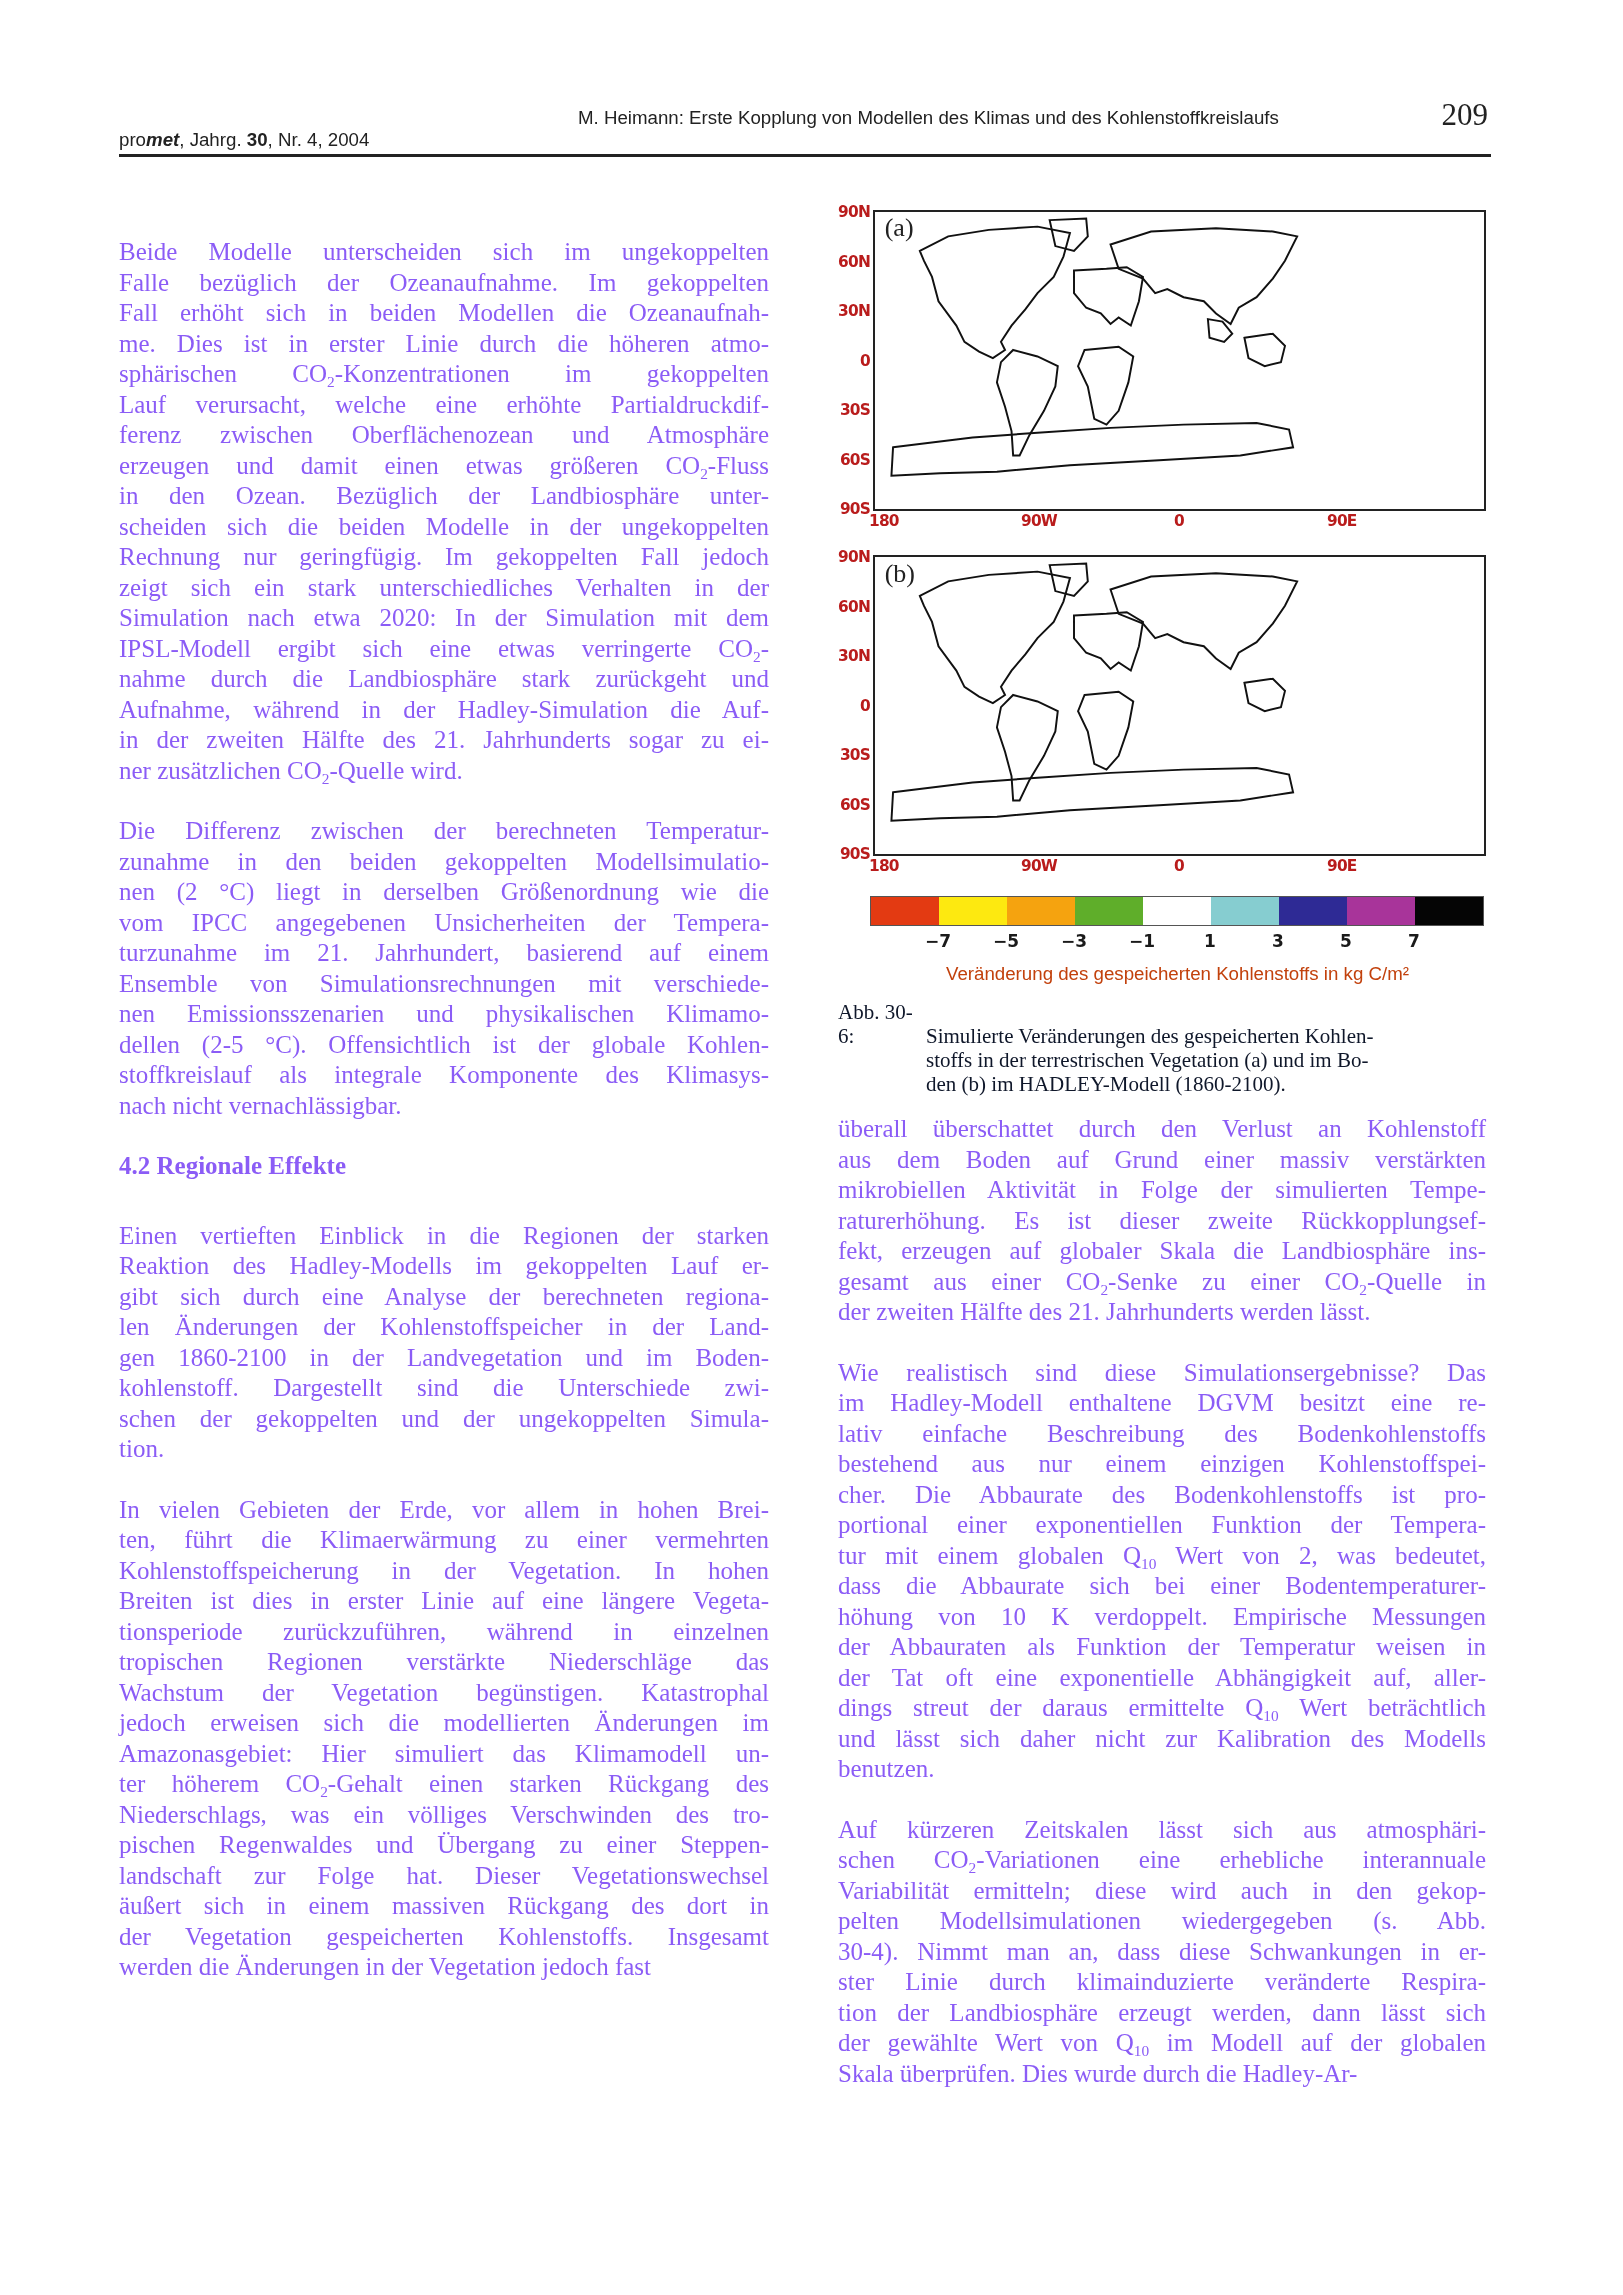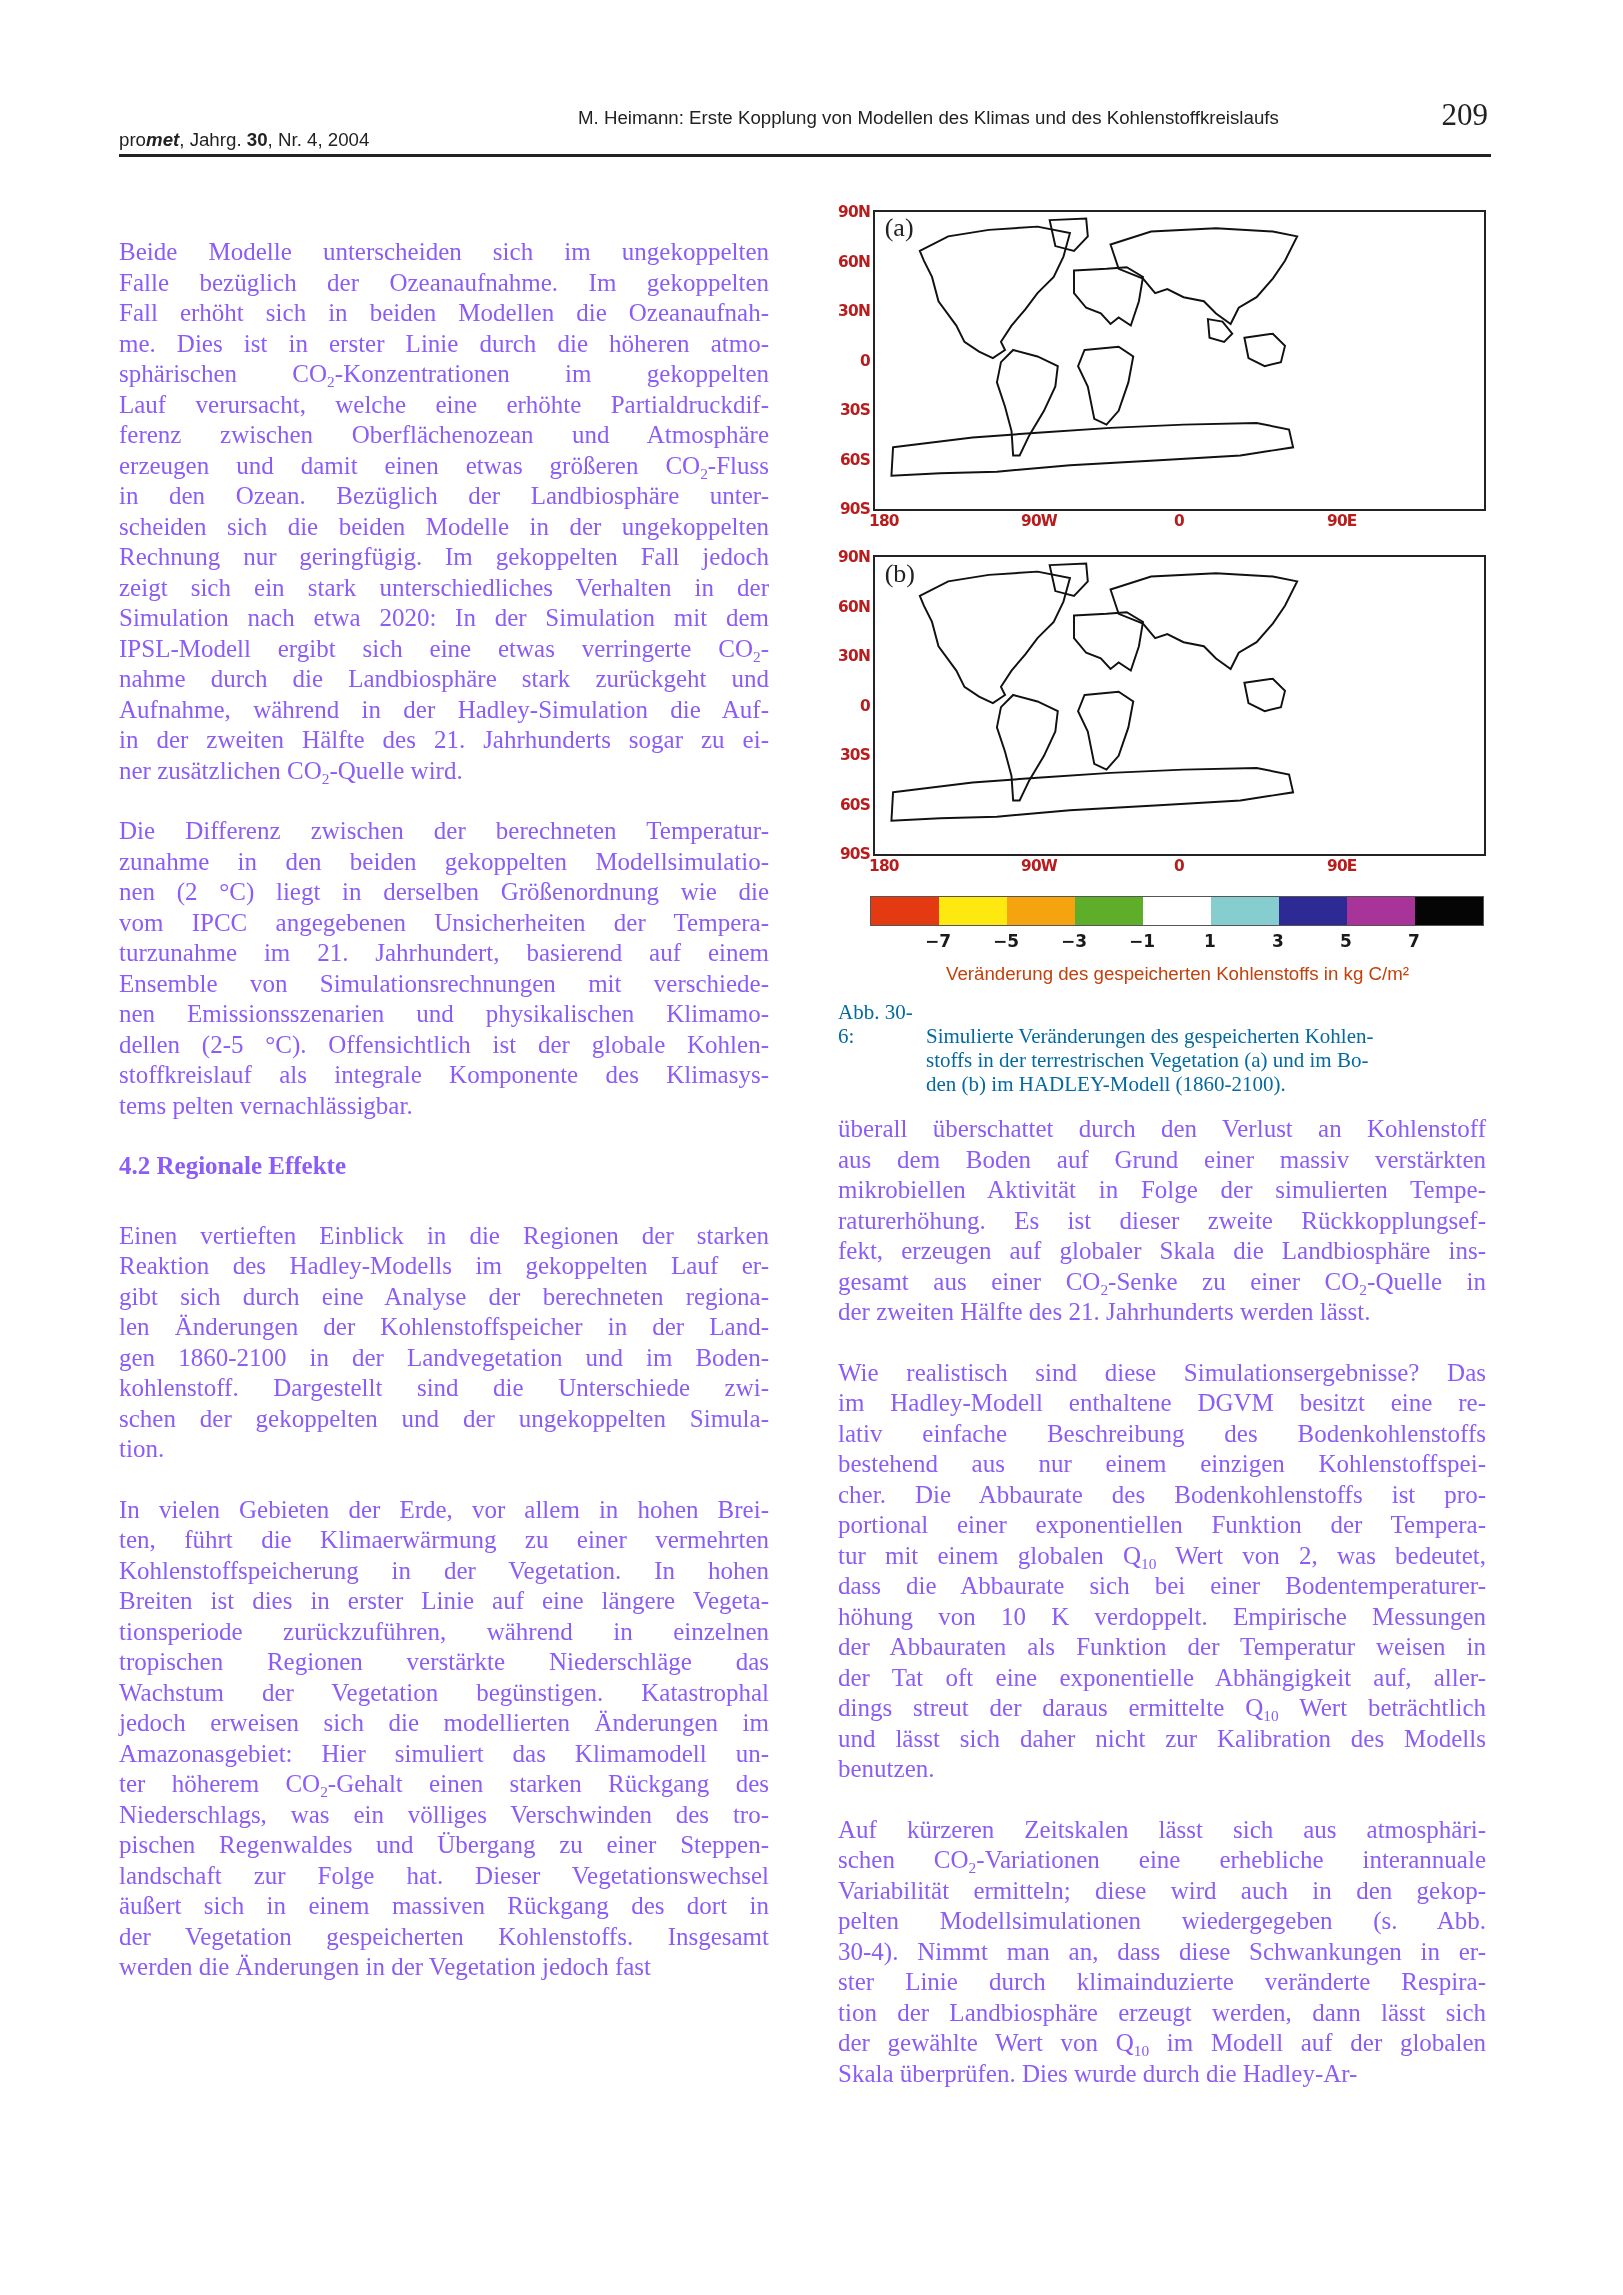--- a/index.html
+++ b/index.html
@@ -22,21 +22,21 @@
   .map{position:absolute;left:45px;width:609px;height:297px;border:2.4px solid #222;background:#fff;overflow:hidden;}
   .map-a{top:6.5px;}
   .map-b{top:352px;}
   .lat,.lon{position:absolute;font-family:"DejaVu Sans",sans-serif;font-weight:bold;font-size:15.4px;color:#b91c1c;letter-spacing:-0.8px;}
   .panel-label{position:absolute;left:9.7px;top:1.6px;font-family:"Liberation Serif",serif;font-size:26px;color:#222;}
   .cbar{position:absolute;left:42px;top:693px;width:612px;height:28px;display:flex;border:0.8px solid #555;}
   .cbar div{flex:1;}
   .cbar-ticks{position:absolute;top:728px;left:42px;width:612px;height:24px;font-family:"DejaVu Sans",sans-serif;font-weight:bold;font-size:17px;}
   .cbar-ticks span{position:absolute;transform:translateX(-50%);}
   .cbar-label{position:absolute;left:49px;top:760px;width:601px;text-align:center;font-family:"Liberation Sans",sans-serif;font-size:18.7px;color:#c2410c;}
-  .caption{position:absolute;left:838px;top:1000px;width:650px;font-family:"Liberation Serif",serif;font-size:21px;line-height:24px;color:#0369a1;}
+  .caption{position:absolute;left:838px;top:1000px;width:650px;font-family:"Liberation Serif",serif;font-size:21px;line-height:24px;color:#0f172a;}
   .caption .cap-prefix{display:inline-block;width:88px;}
   .caption .cap-line{display:block;padding-left:88px;}
   .caption .cap-line.first{padding-left:0;}
 </style>
 </head>
 <body>
 
 <div class="hdr hdr-left">
   <span>pro</span><b><i>met</i></b><span>, Jahrg. </span><b>30</b><span>, Nr. 4, 2004</span>
 </div>
@@ -68,21 +68,21 @@
   <div class="para">
       <span class="ln">Die Differenz zwischen der berechneten Temperatur-</span>
       <span class="ln">zunahme in den beiden gekoppelten Modellsimulatio-</span>
       <span class="ln">nen (2 °C) liegt in derselben Größenordnung wie die</span>
       <span class="ln">vom IPCC angegebenen Unsicherheiten der Tempera-</span>
       <span class="ln">turzunahme im 21. Jahrhundert, basierend auf einem</span>
       <span class="ln">Ensemble von Simulationsrechnungen mit verschiede-</span>
       <span class="ln">nen Emissionsszenarien und physikalischen Klimamo-</span>
       <span class="ln">dellen (2-5 °C). Offensichtlich ist der globale Kohlen-</span>
       <span class="ln">stoffkreislauf als integrale Komponente des Klimasys-</span>
-      <span class="ln last">tems pelten vernachlässigbar.</span>
+      <span class="ln last">nach nicht vernachlässigbar.</span>
     </div>
   <h3>4.2  Regionale Effekte</h3>
   <div class="para">
       <span class="ln">Einen vertieften Einblick in die Regionen der starken</span>
       <span class="ln">Reaktion des Hadley-Modells im gekoppelten Lauf er-</span>
       <span class="ln">gibt sich durch eine Analyse der berechneten regiona-</span>
       <span class="ln">len Änderungen der Kohlenstoffspeicher in der Land-</span>
       <span class="ln">gen 1860-2100 in der Landvegetation und im Boden-</span>
       <span class="ln">kohlenstoff. Dargestellt sind die Unterschiede zwi-</span>
       <span class="ln">schen der gekoppelten und der ungekoppelten Simula-</span>

